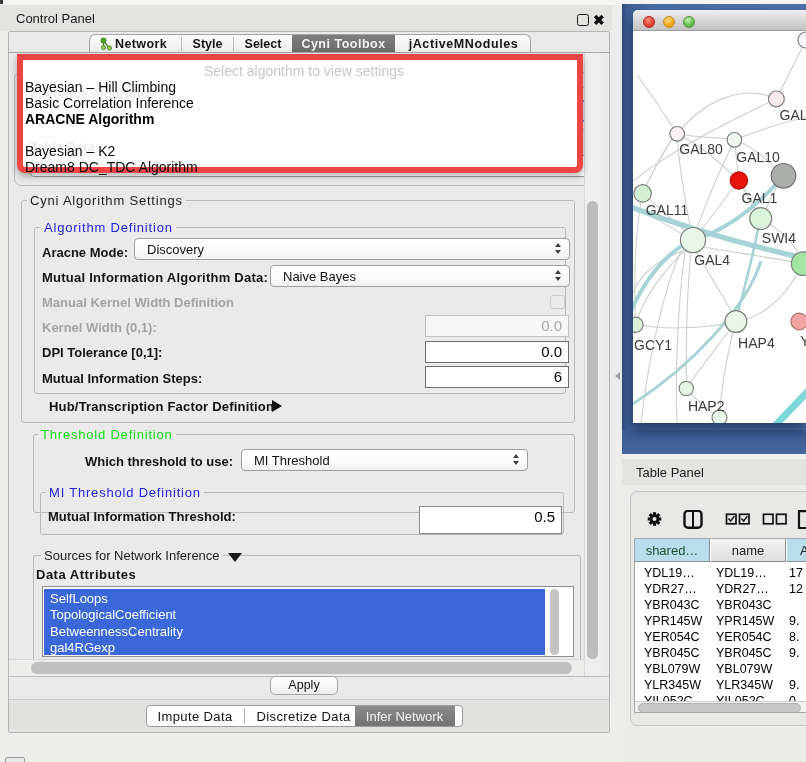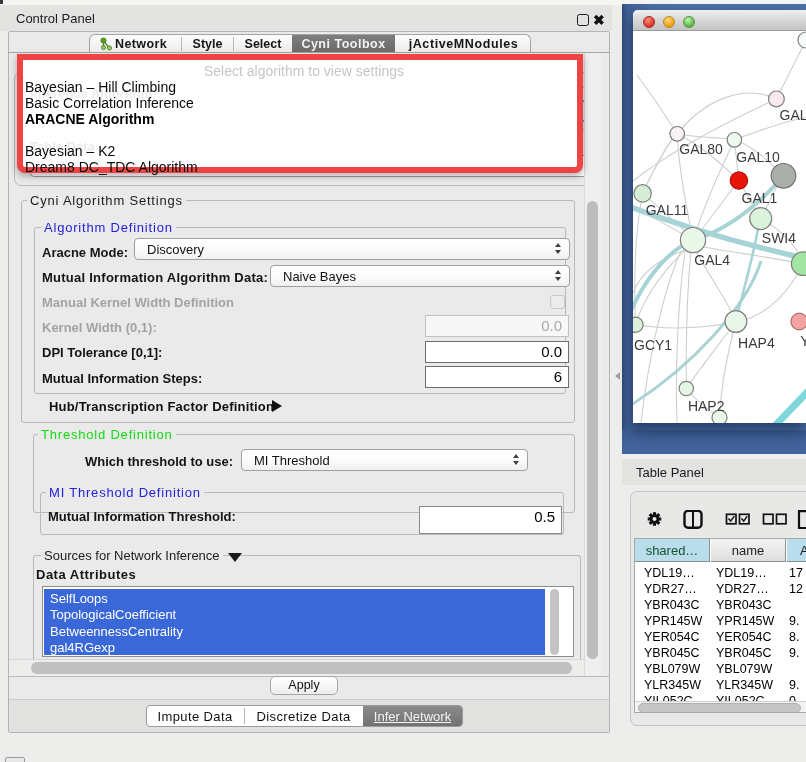--- a/index.html
+++ b/index.html
@@ -133,21 +133,21 @@
 <div class="abs" style="left:584px;top:53px;width:17px;height:623px;background:#f0efef;border-left:1px solid #dadada;"></div>
 <div class="abs" style="left:586.5px;top:201px;width:11px;height:458px;background:#bdbdbd;border-radius:6px;"></div>
 
 <div class="abs" style="left:270px;top:676px;width:68px;height:19px;background:linear-gradient(180deg,#ffffff,#ededed);border:1px solid #a4a4a4;border-radius:5px;text-align:center;font-size:12.5px;color:#111;line-height:17px;">Apply</div>
 
 <div class="abs" style="left:9px;top:699px;width:600px;height:33px;background:#e1e1e0;border-top:1px solid #cdcdcd;"></div>
 <div class="abs" style="left:145.5px;top:704.5px;width:317px;height:22px;border:1px solid #9b9b9b;border-radius:4px;background:#fff;overflow:hidden;">
   <div class="abs" style="left:0;top:0;width:97px;height:22px;text-align:center;font-size:13px;color:#111;line-height:21px;letter-spacing:0.4px;">Impute Data</div>
   <div class="abs" style="left:97px;top:2px;width:1px;height:16px;background:#b4b4b4;"></div>
   <div class="abs" style="left:98px;top:0;width:118px;height:22px;text-align:center;font-size:13px;color:#111;line-height:21px;letter-spacing:0.4px;">Discretize Data</div>
-  <div class="abs" style="left:216px;top:0;width:100px;height:22px;background:linear-gradient(180deg,#8b8b8b,#6f6f6f);color:#f5f5f5;text-align:center;font-size:13px;line-height:21px;text-decoration:underline;">Infer Network</div>
+  <div class="abs" style="left:208px;top:0;width:100px;height:22px;background:linear-gradient(180deg,#8b8b8b,#6f6f6f);color:#f5f5f5;text-align:center;font-size:13px;line-height:21px;">Infer Network</div>
 </div>
 
 <div class="abs" style="left:17px;top:54px;width:566px;height:119px;background:#ffffff;border:6px solid #ef4444;border-radius:0 0 8px 8px;box-shadow:0 3px 7px rgba(0,0,0,0.3);">
   <div class="abs" style="left:181px;top:3px;font-size:14px;color:#c6c6c6;">Select algorithm to view settings</div>
   <div class="abs" style="left:7px;top:26px;font-size:13px;font-weight:bold;color:#ececec;">Inference Algorithm</div>
   <div class="abs" style="left:7px;top:79px;font-size:13px;font-weight:bold;color:#ececec;">Table Data</div>
   <div class="abs" style="left:2px;top:19px;font-size:14px;color:#0a0a0a;">Bayesian – Hill Climbing</div>
   <div class="abs" style="left:2px;top:35px;font-size:14px;color:#0a0a0a;">Basic Correlation Inference</div>
   <div class="abs" style="left:2px;top:51px;font-size:14px;font-weight:bold;color:#000;">ARACNE Algorithm</div>
   <div class="abs" style="left:2px;top:83px;font-size:14px;color:#0a0a0a;">Bayesian – K2</div>

